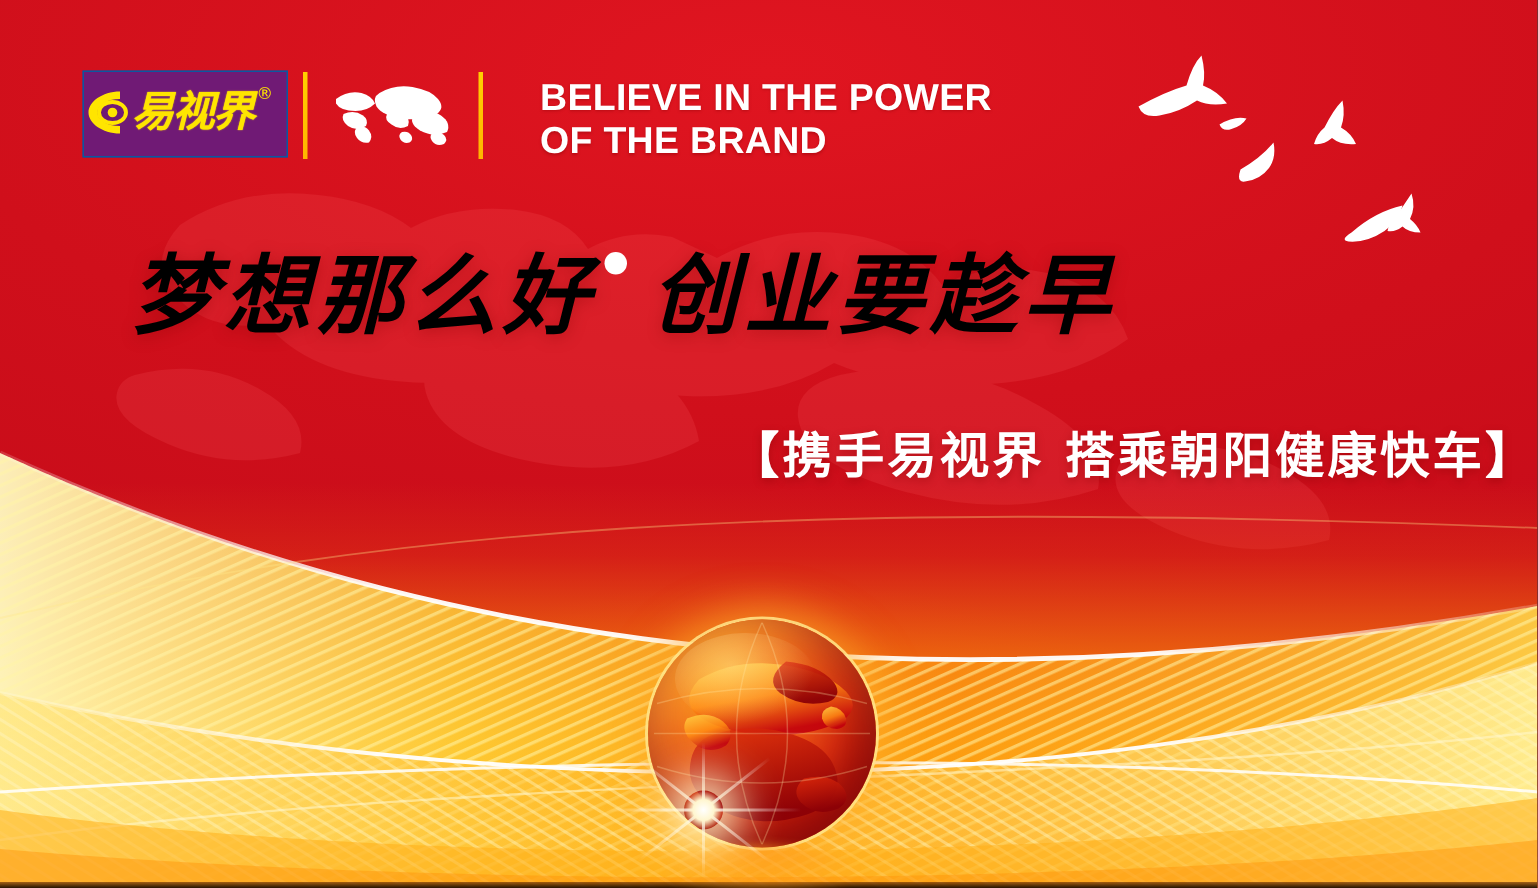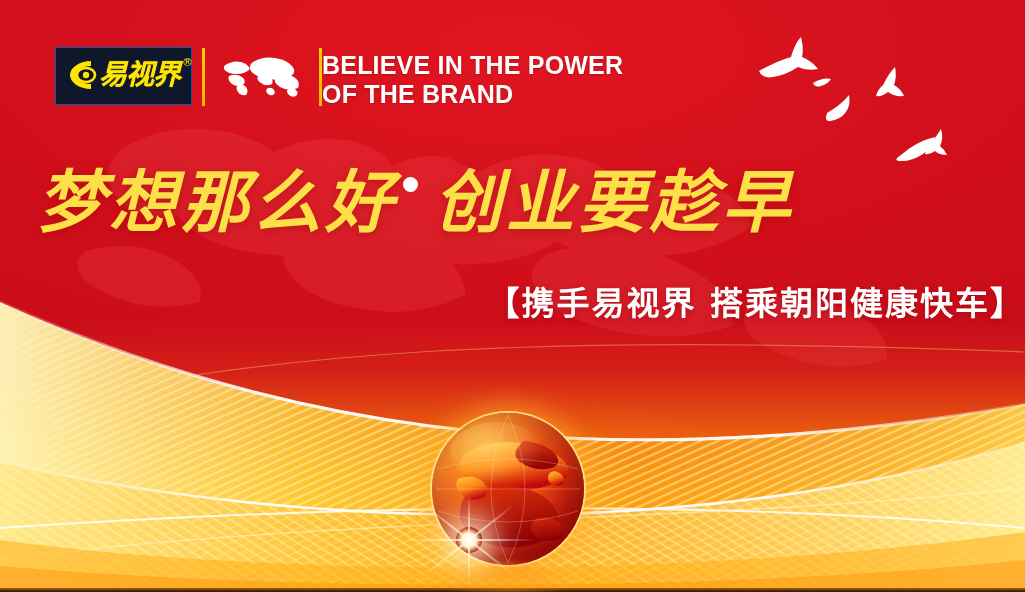--- a/index.html
+++ b/index.html
@@ -91,25 +91,25 @@
     display: flex;
     align-items: flex-start;
   }
 
   .logo-badge {
     position: absolute;
     left: 55px;
     top: 47px;
     width: 137px;
     height: 58px;
-    background: #0f172a;
+    background: #701a75;
     border: 1px solid #0a58a0;
     display: flex;
     align-items: center;
-    justify-content: center;
+    justify-content: flex-start;
   }
   .logo-inner {
     display: flex;
     align-items: center;
     position: relative;
     transform: translateY(-1px);
   }
   .logo-mark { width: 30px; height: 34px; margin-right: 2px; }
   .logo-text {
     font-family: "DejaVu Sans", sans-serif;
@@ -143,21 +143,21 @@
   .map-icon {
     position: absolute;
     left: 220px;
     top: 52px;
     width: 86px;
     height: 48px;
   }
 
   .slogan {
     position: absolute;
-    left: 322px;
+    left: 360px;
     top: 51px;
     color: #ffffff;
     font-family: "Liberation Sans", sans-serif;
     font-weight: 700;
     font-size: 25px;
     line-height: 1.17;
     letter-spacing: .2px;
     white-space: pre-line;
     text-shadow: 0 1px 2px rgba(120,0,0,.35);
   }
@@ -171,25 +171,25 @@
     height: 140px;
   }
 
   
   .headline {
     position: absolute;
     left: 0;
     top: 168px;
     width: 831px;
     text-align: center;
-    color: #fde047;
+    color: #000000;
     font-family: "DejaVu Serif", "Liberation Serif", serif;
     font-weight: 700;
     font-style: italic;
-    font-size: 68px;
+    font-size: 58px;
     line-height: 1;
     letter-spacing: 4px;
     white-space: nowrap;
     text-shadow: 0 2px 10px rgba(130,0,0,.35);
   }
   .headline .hl-part { display: inline-block; }
   .headline .hl-dot {
     display: inline-block;
     width: 15px; height: 15px;
     border-radius: 50%;

